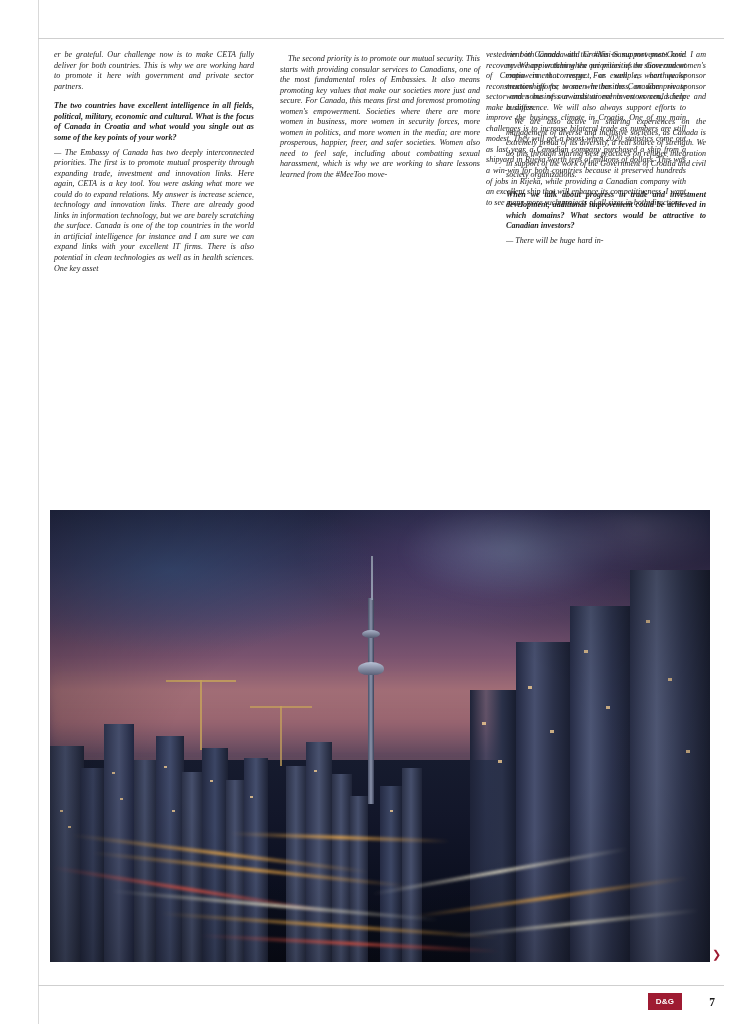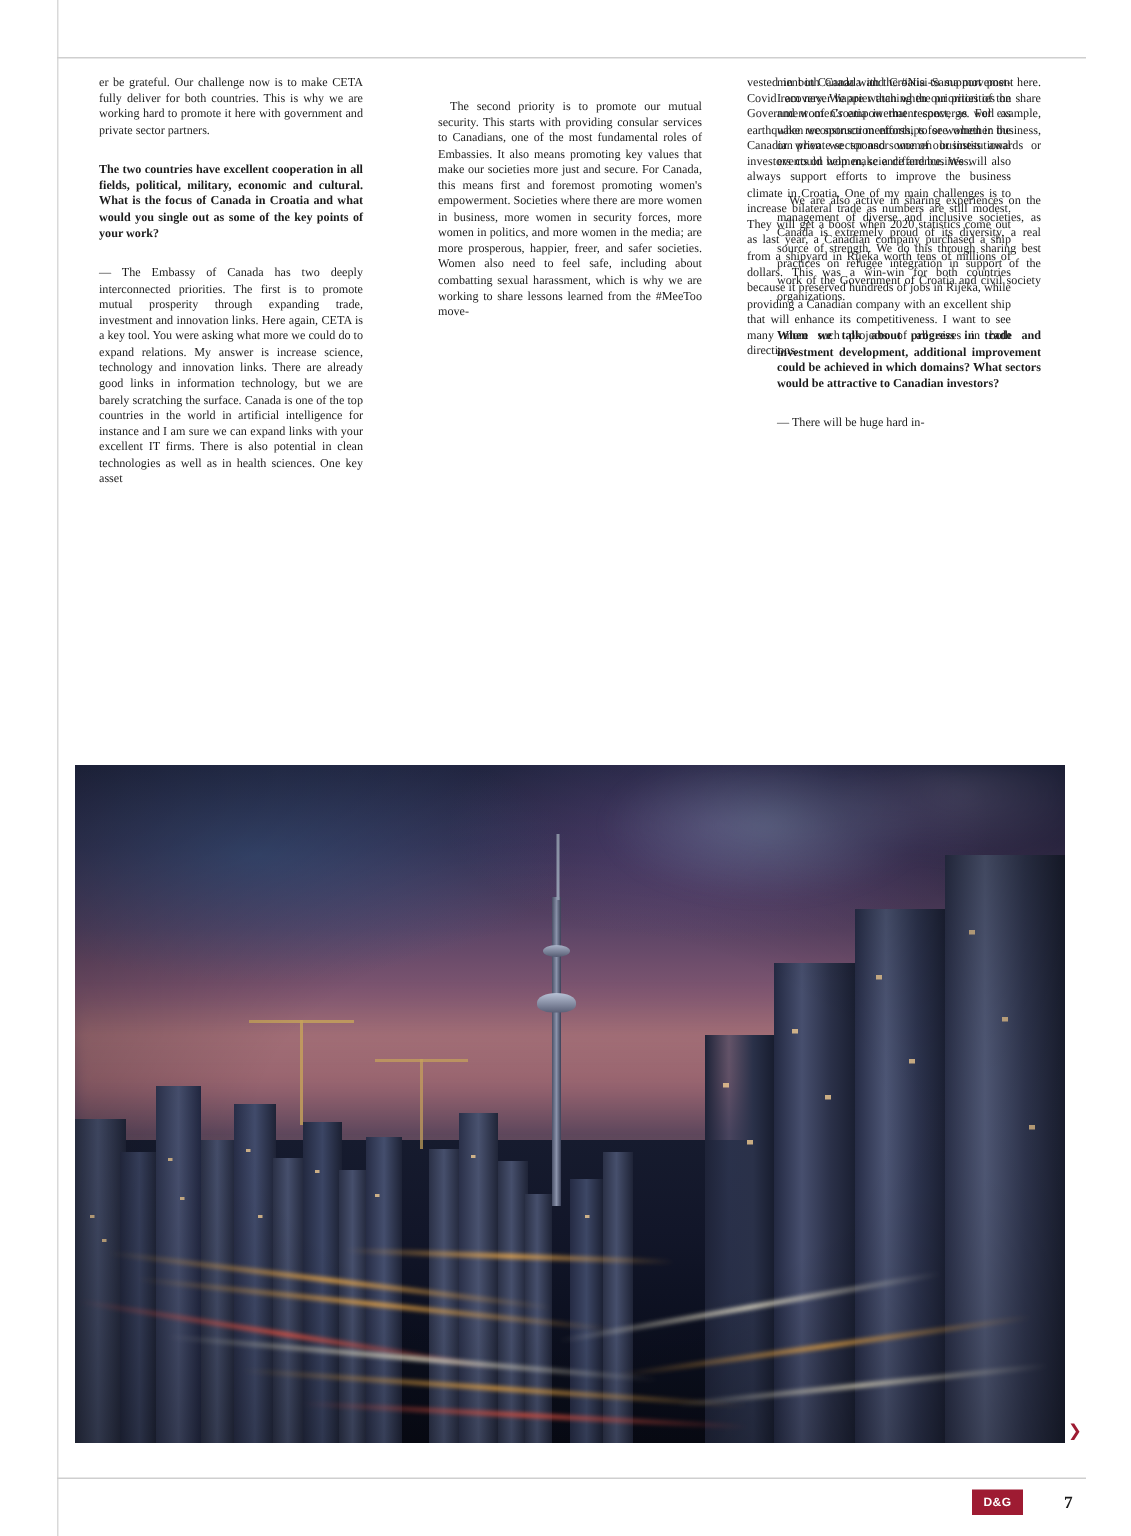--- a/index.html
+++ b/index.html
@@ -47,26 +47,27 @@
     left: 50px;
     top: 50px;
     width: 660px;
     display: flex;
     gap: 18px;
   }
   .col {
     width: 208px;
   }
   .col p {
-    margin: 16px;
+    margin: 4px;
     font-size: 8.1px;
     line-height: 10.55px;
     text-align: justify;
     color: #1c1c1c;
     hyphens: auto;
+    font-style: italic;
   }
   .col p.indent {
     text-indent: 8px;
   }
   .col p.lead {
     font-weight: bold;
     font-size: 8.1px;
     line-height: 10.6px;
     margin-top: 9px;
     margin-bottom: 1px;
@@ -267,21 +268,21 @@
 <div class="page">
 
   <div class="left-rule"></div>
   <div class="top-rule"></div>
   <div class="bottom-rule"></div>
 
   <div class="columns">
 
     <div class="col">
       <p class="first">er be grateful. Our challenge now is to make CETA fully deliver for both countries. This is why we are working hard to promote it here with government and private sector partners.</p>
-      <p class="lead">The two countries have excellent cooperation in all fields, political, military, economic and cultural. What is the focus of Canada in Croatia and what would you single out as some of the key points of your work?</p>
+      <p class="lead">The two countries have excellent intelligence in all fields, political, military, economic and cultural. What is the focus of Canada in Croatia and what would you single out as some of the key points of your work?</p>
       <p>— The Embassy of Canada has two deeply interconnected priorities. The first is to promote mutual prosperity through expanding trade, investment and innovation links. Here again, CETA is a key tool. You were asking what more we could do to expand relations. My answer is increase science, technology and innovation links. There are already good links in information technology, but we are barely scratching the surface. Canada is one of the top countries in the world in artificial intelligence for instance and I am sure we can expand links with your excellent IT firms. There is also potential in clean technologies as well as in health sciences. One key asset</p>
     </div>
 
     <div class="col">
       <p class="indent">The second priority is to promote our mutual security. This starts with providing consular services to Canadians, one of the most fundamental roles of Embassies. It also means promoting key values that make our societies more just and secure. For Canada, this means first and foremost promoting women's empowerment. Societies where there are more women in business, more women in security forces, more women in politics, and more women in the media; are more prosperous, happier, freer, and safer societies. Women also need to feel safe, including about combatting sexual harassment, which is why we are working to share lessons learned from the #MeeToo move-</p>
     </div>
 
     <div class="col">
       <p class="first">ment in Canada with the #Nisi-Sama movement here. I am never happier than when our priorities on share and women's empowerment converge. For example, when we sponsor mentorships for women in business, or when we sponsor women business awards or events on women, science and business.</p>
       <p class="indent">We are also active in sharing experiences on the management of diverse and inclusive societies, as Canada is extremely proud of its diversity, a real source of strength.  We do this through sharing best practices on refugee integration in support of the work of the Government of Croatia and civil society organizations.</p>

